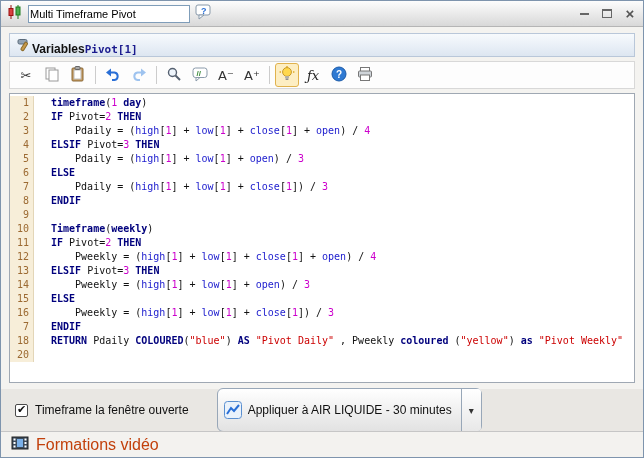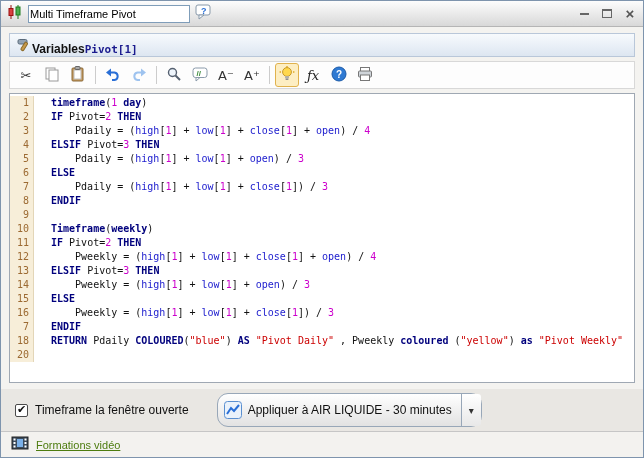--- a/index.html
+++ b/index.html
@@ -46,31 +46,31 @@
   .v{color:#1a1acd}
   .s{color:#cc0000}
   .p{color:#111}
 
   
   .footer{height:42px;flex:0 0 42px;display:flex;align-items:center;gap:28px;padding:0 14px;background:#e9e7e3}
   .cbrow{display:flex;align-items:center;gap:7px;font-size:12px;color:#111}
   .cb{width:13px;height:13px;border:1px solid #4a4a4a;background:#fff;display:inline-flex;align-items:center;
     justify-content:center;border-radius:2px}
   .cb .check{font-family:"DejaVu Sans",sans-serif;font-size:11px;line-height:1;color:#111;margin-top:-2px}
-  .apply{display:flex;align-items:center;height:34px;border:1px solid #98a7b8;border-radius:11px;
+  .apply{display:flex;align-items:center;height:44px;border:1px solid #98a7b8;border-radius:6px;
     background:linear-gradient(#ffffff,#e2e2e2);font-size:12px;color:#111}
   .apply .ic{display:flex;align-items:center;padding:0 6px}
   .apply .albl{padding-right:9px;white-space:nowrap}
   .apply .dd{border-left:1px solid #98a7b8;height:100%;display:flex;align-items:center;padding:0 7px;
     font-size:10px;color:#333;background:linear-gradient(#ffffff,#e8e8e8);border-radius:0 3px 3px 0}
 
   
   .statusbar{height:26px;flex:0 0 26px;border-top:1px solid #c6c6c6;display:flex;align-items:center;gap:7px;
     padding:0 10px;background:#f3f2ef}
-  .statusbar a{color:#4d7c0f;font-size:11px;text-decoration:underline;cursor:pointer}
+  .statusbar a{color:#c2410c;font-size:16px;cursor:pointer}
 </style>
 </head>
 <body>
 
 <div class="window">
 
   <div class="titlebar">
     <span>
       <svg width="16" height="16" viewBox="0 0 16 16">
         <line x1="4" y1="1" x2="4" y2="15" stroke="#991111" stroke-width="1"></line>

